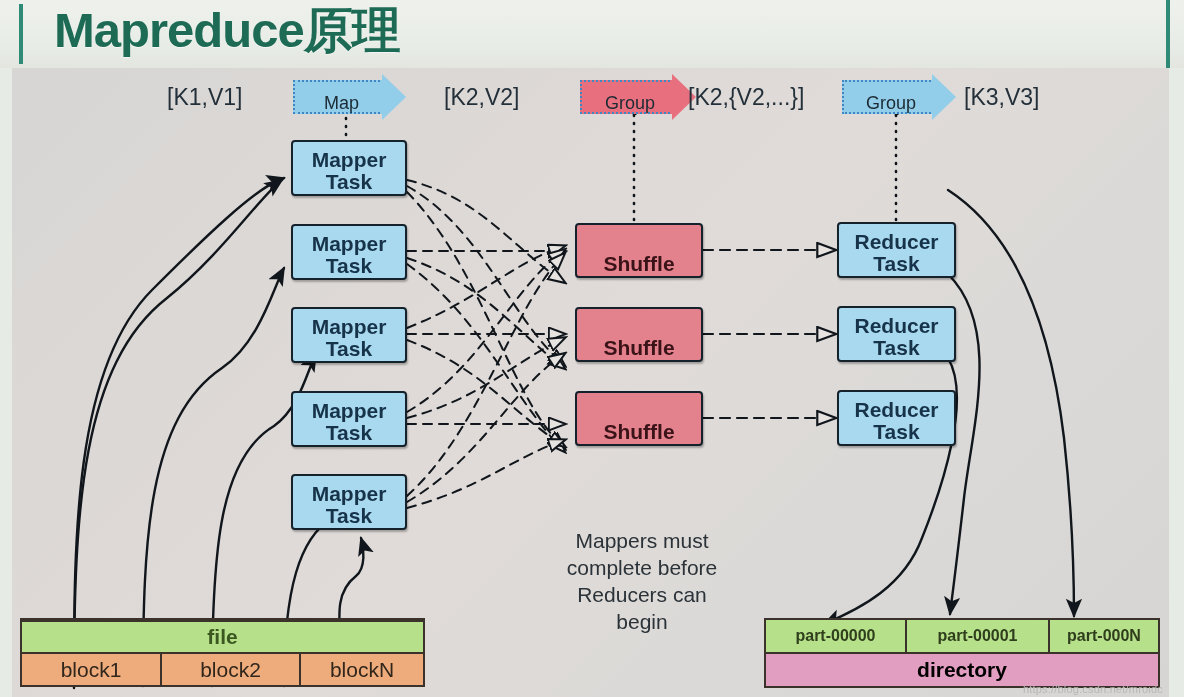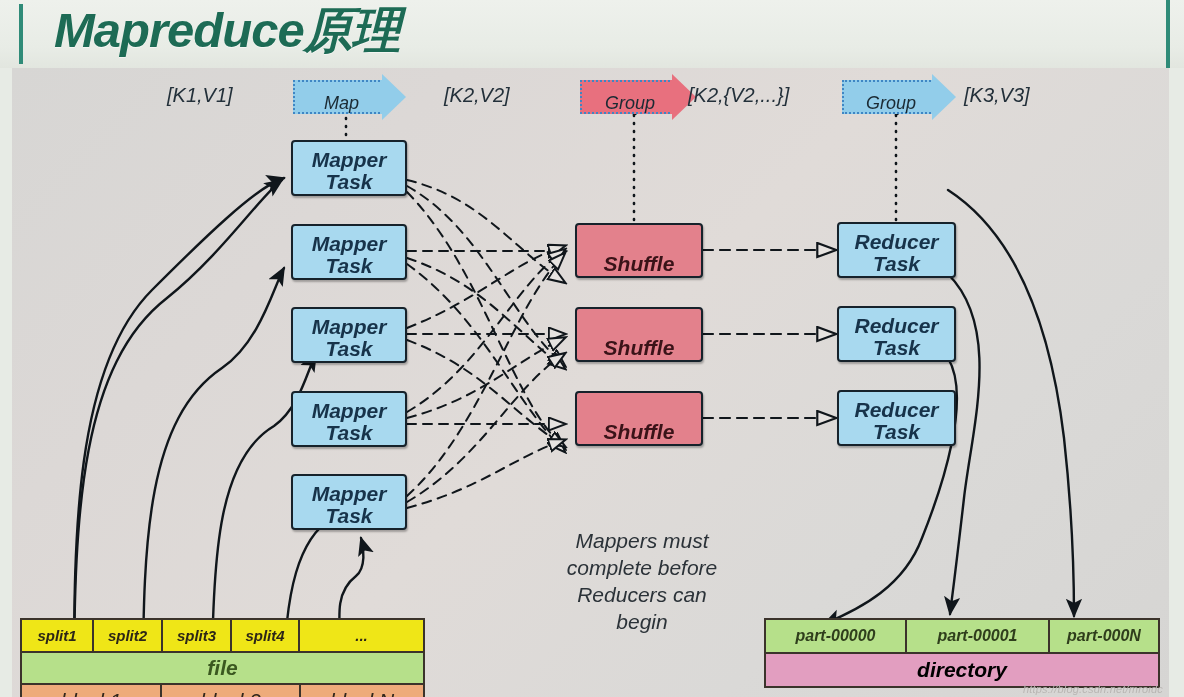--- a/index.html
+++ b/index.html
@@ -1,21 +1,21 @@
 <!DOCTYPE html>
 <html><head>
 <meta charset="utf-8">
 <style>
   html,body{margin:0;padding:0;}
   body{
     width:1184px;height:697px;overflow:hidden;
     background:#e7ebe5;
     font-family:"Liberation Sans", sans-serif;
   }
-  #root{position:relative;width:1184px;height:574px;font-style:italic;}
+  #root{position:relative;width:1184px;height:574px;}
 
   
   .header{
     position:absolute;left:0;top:0;width:1184px;height:68px;
     background:linear-gradient(180deg,#eef1ec 0%,#e8ece6 70%,#e2e6df 100%);
   }
   .header-rule-left{
     position:absolute;left:19px;top:4px;width:4px;height:60px;
     background:#2f8b78;
   }
@@ -33,21 +33,21 @@
   
   .canvas{
     position:absolute;left:12px;top:68px;width:1157px;height:629px;
     background:linear-gradient(135deg,#d7d6d4 0%,#dcd8d6 25%,#e0dbd8 50%,#dad9d7 75%,#d6d5d3 100%);
     overflow:hidden;
   }
   .svg-layer{position:absolute;left:0;top:0;width:1157px;height:629px;}
 
   
   .kv{
-    position:absolute;font-size:20px;color:#23303a;white-space:nowrap;
+    position:absolute;font-size:23px;color:#23303a;white-space:nowrap;
     font-family:"Liberation Sans", sans-serif;
   }
   .band-arrow{
     position:absolute;height:34px;
     display:flex;align-items:flex-end;
     box-sizing:border-box;
   }
   .band-arrow .lbl{
     position:relative;z-index:3;width:100%;text-align:center;
     font-size:18px;color:#1b2a33;padding-right:16px;
@@ -260,27 +260,20 @@
       <span style="white-space:pre-line;">Reducer
 Task</span>
     </div>
 
     <div class="note" style="left:520px;top:460px;width:220px;">Mappers must
 complete before
 Reducers can
 begin</div>
 
     <div class="tbl" style="left:8px;top:550px;width:405px;">
-      <div class="row row-splits">
-        <div class="cell" style="width:72px;">split1</div>
-        <div class="cell" style="width:69px;">split2</div>
-        <div class="cell" style="width:69px;">split3</div>
-        <div class="cell" style="width:68px;">split4</div>
-        <div class="cell" style="width:123px;">...</div>
-      </div>
       <div class="row-file">file</div>
       <div class="row row-blocks">
         <div class="cell" style="width:140px;">block1</div>
         <div class="cell" style="width:139px;">block2</div>
         <div class="cell" style="width:122px;">blockN</div>
       </div>
     </div>
 
     <div class="tbl" style="left:752px;top:550px;width:396px;">
       <div class="row row-parts">

